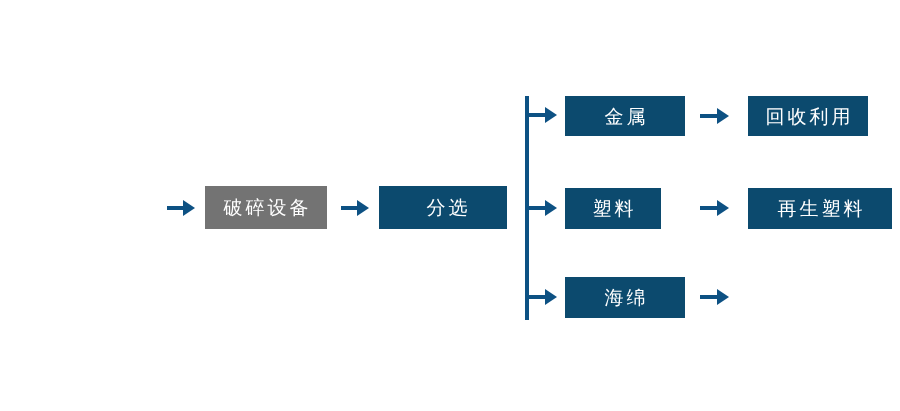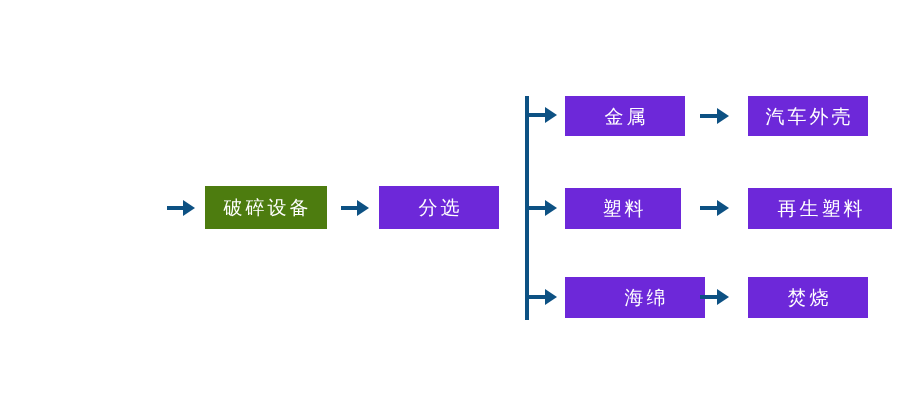--- a/index.html
+++ b/index.html
@@ -24,22 +24,22 @@
     align-items: center;
     justify-content: center;
     color: #ffffff;
     font-size: 19px;
     letter-spacing: 3px;
     text-indent: 3px;
     line-height: 1;
     white-space: nowrap;
     font-family: "DejaVu Sans", "Liberation Sans", sans-serif;
   }
-  .node.blue  { background: #6d28d9; }
-  .node.red   { background: #4d7c0f; }
+  .node.blue  { background: #0c4a6e; }
+  .node.red   { background: #737373; }
 
   
   .arrow {
     position: absolute;
     display: block;
   }
   .arrow .shaft {
     position: absolute;
     left: 0;
     top: 50%;
@@ -76,59 +76,58 @@
     <span class="head" style="left:16px;"></span>
   </div>
 
   <div class="node red" style="left:205px; top:186px; width:122px; height:43px;">破碎设备</div>
 
   <div class="arrow" style="left:341px; top:197px; width:28px; height:22px;">
     <span class="shaft" style="width:18px;"></span>
     <span class="head" style="left:16px;"></span>
   </div>
 
-  <div class="node blue" style="left:379px; top:186px; width:120px; height:43px;">分选</div>
+  <div class="node blue" style="left:379px; top:186px; width:120px; height:43px;padding-left:8px;">分选</div>
 
   <div class="bus" style="left:525px; top:96px; height:224px;"></div>
 
   <div class="arrow" style="left:527px; top:104px; width:30px; height:22px;">
     <span class="shaft" style="width:20px;"></span>
     <span class="head" style="left:18px;"></span>
   </div>
 
   <div class="node blue" style="left:565px; top:96px; width:120px; height:40px;">金属</div>
 
   <div class="arrow" style="left:700px; top:105px; width:30px; height:22px;">
     <span class="shaft" style="width:19px;"></span>
     <span class="head" style="left:17px;"></span>
   </div>
 
-  <div class="node blue" style="left:748px; top:96px; width:120px; height:40px;">汽车外壳</div>
+  <div class="node blue" style="left:748px; top:96px; width:120px; height:40px;">回收利用</div>
 
   <div class="arrow" style="left:527px; top:197px; width:30px; height:22px;">
     <span class="shaft" style="width:20px;"></span>
     <span class="head" style="left:18px;"></span>
   </div>
 
-  <div class="node blue" style="left:565px; top:188px; width:116px; height:41px;">塑料</div>
+  <div class="node blue" style="left:565px; top:188px; width:96px; height:41px;">塑料</div>
 
   <div class="arrow" style="left:700px; top:197px; width:30px; height:22px;">
     <span class="shaft" style="width:19px;"></span>
     <span class="head" style="left:17px;"></span>
   </div>
 
   <div class="node blue" style="left:748px; top:188px; width:144px; height:41px;">再生塑料</div>
 
   <div class="arrow" style="left:527px; top:286px; width:30px; height:22px;">
     <span class="shaft" style="width:20px;"></span>
     <span class="head" style="left:18px;"></span>
   </div>
 
-  <div class="node blue" style="left:565px; top:277px; width:120px; height:41px;padding-left:20px;">海绵</div>
+  <div class="node blue" style="left:565px; top:277px; width:120px; height:41px;">海绵</div>
 
   <div class="arrow" style="left:700px; top:286px; width:30px; height:22px;">
     <span class="shaft" style="width:19px;"></span>
     <span class="head" style="left:17px;"></span>
   </div>
 
-  <div class="node blue" style="left:748px; top:277px; width:120px; height:41px;">焚烧</div>
 
 </div>
 
 </body></html>

